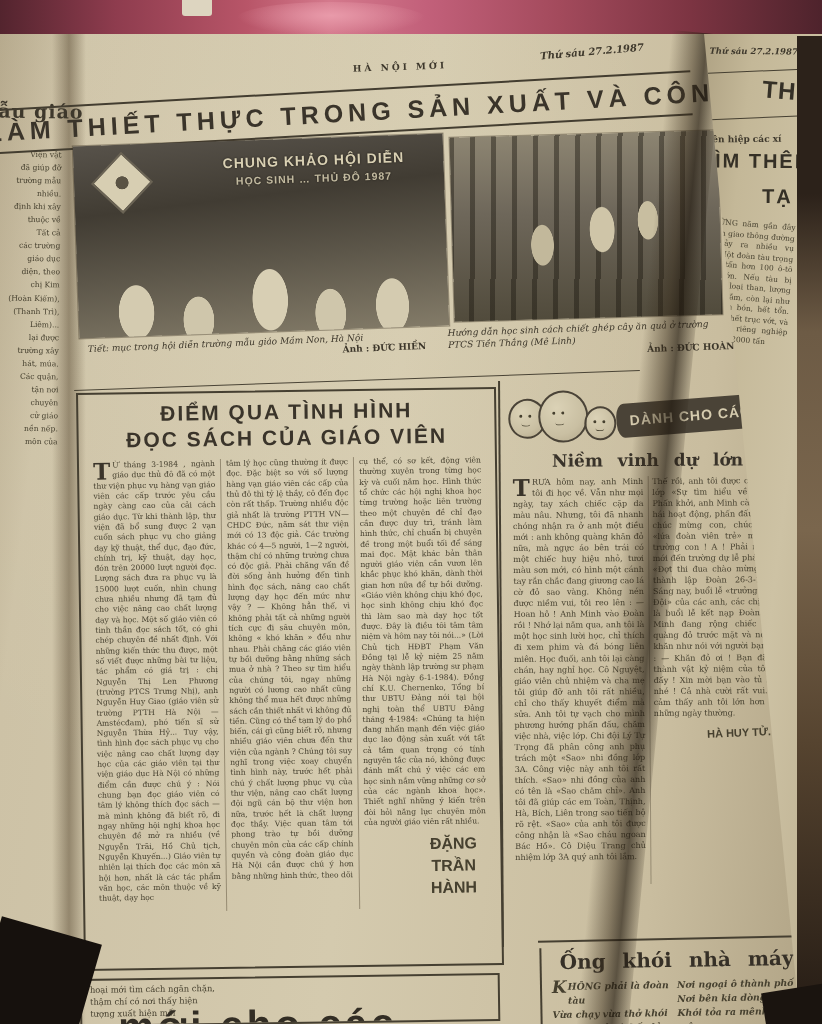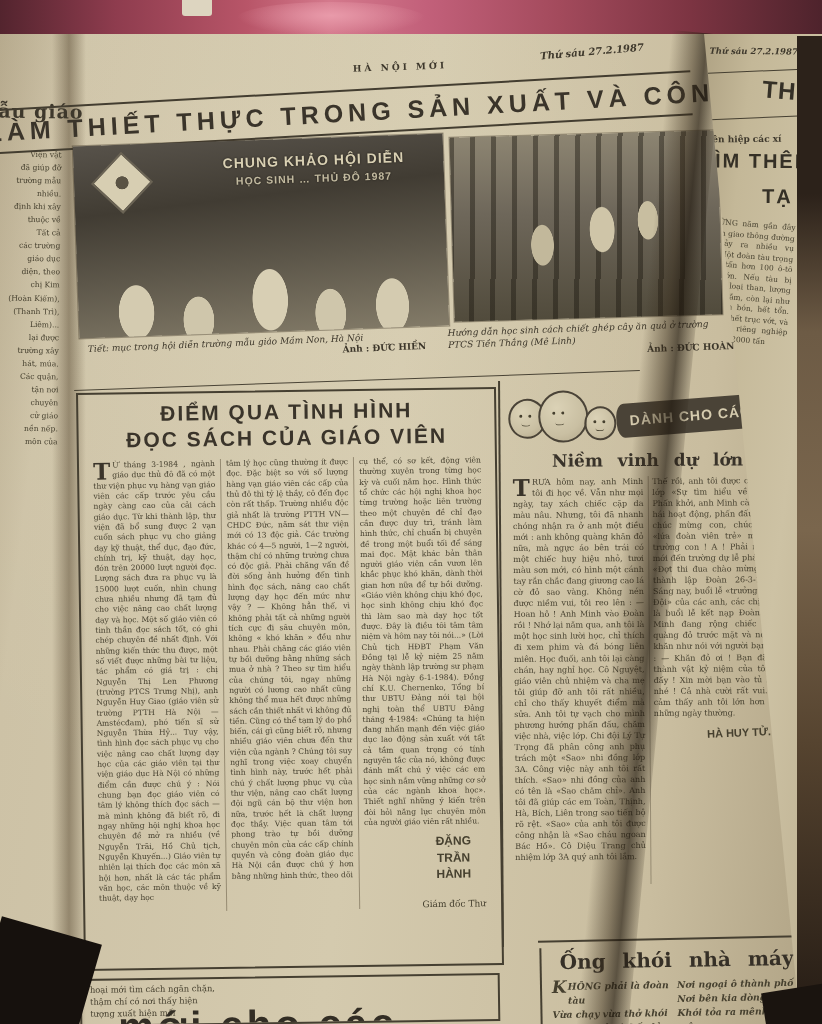--- a/index.html
+++ b/index.html
@@ -78,21 +78,21 @@
     transform:rotate(-.8deg);padding:8px 9px 0 9px;box-sizing:border-box;overflow:hidden;}
   .article-title{text-align:center;font-family:"Liberation Sans",sans-serif;font-weight:bold;
     color:#3a342a;letter-spacing:2px;}
   .article-title .t1{font-size:21px;}
   .article-title .t2{font-size:21px;margin-top:2px;}
   .article-cols{display:flex;margin-top:8px;height:452px;overflow:hidden;}
   .acol{flex:1;font-size:7.6px;line-height:1.36;text-align:justify;color:#46402f;padding:0 5px;}
   .acol + .acol{border-left:1px solid #968b72;}
   .dropcap{float:left;font-weight:bold;font-size:23px;line-height:.85;margin:1px 2px 0 0;color:#3a342a;}
   .art-sig{margin-top:6px;margin-left:46%;text-align:center;}
-  .art-sig .nm{font-family:"Liberation Sans",sans-serif;font-weight:bold;font-size:12px;}
+  .art-sig .nm{font-family:"Liberation Sans",sans-serif;font-weight:bold;font-size:16px;}
   .art-sig .rl{font-size:9px;margin-top:16px;}
 
   
   .bottom-box{left:80px;top:942px;width:420px;height:48px;border:2px solid #453f31;
     transform:rotate(-.8deg);overflow:hidden;box-sizing:border-box;}
   .bottom-frag{position:absolute;left:8px;top:4px;width:260px;font-size:8.4px;line-height:1.4;
     white-space:pre-line;color:#46402f;}
   .bottom-big{position:absolute;left:36px;top:24px;font-family:"Liberation Sans",sans-serif;
     font-weight:bold;font-size:40px;letter-spacing:4px;color:#322d24;white-space:nowrap;}
 

